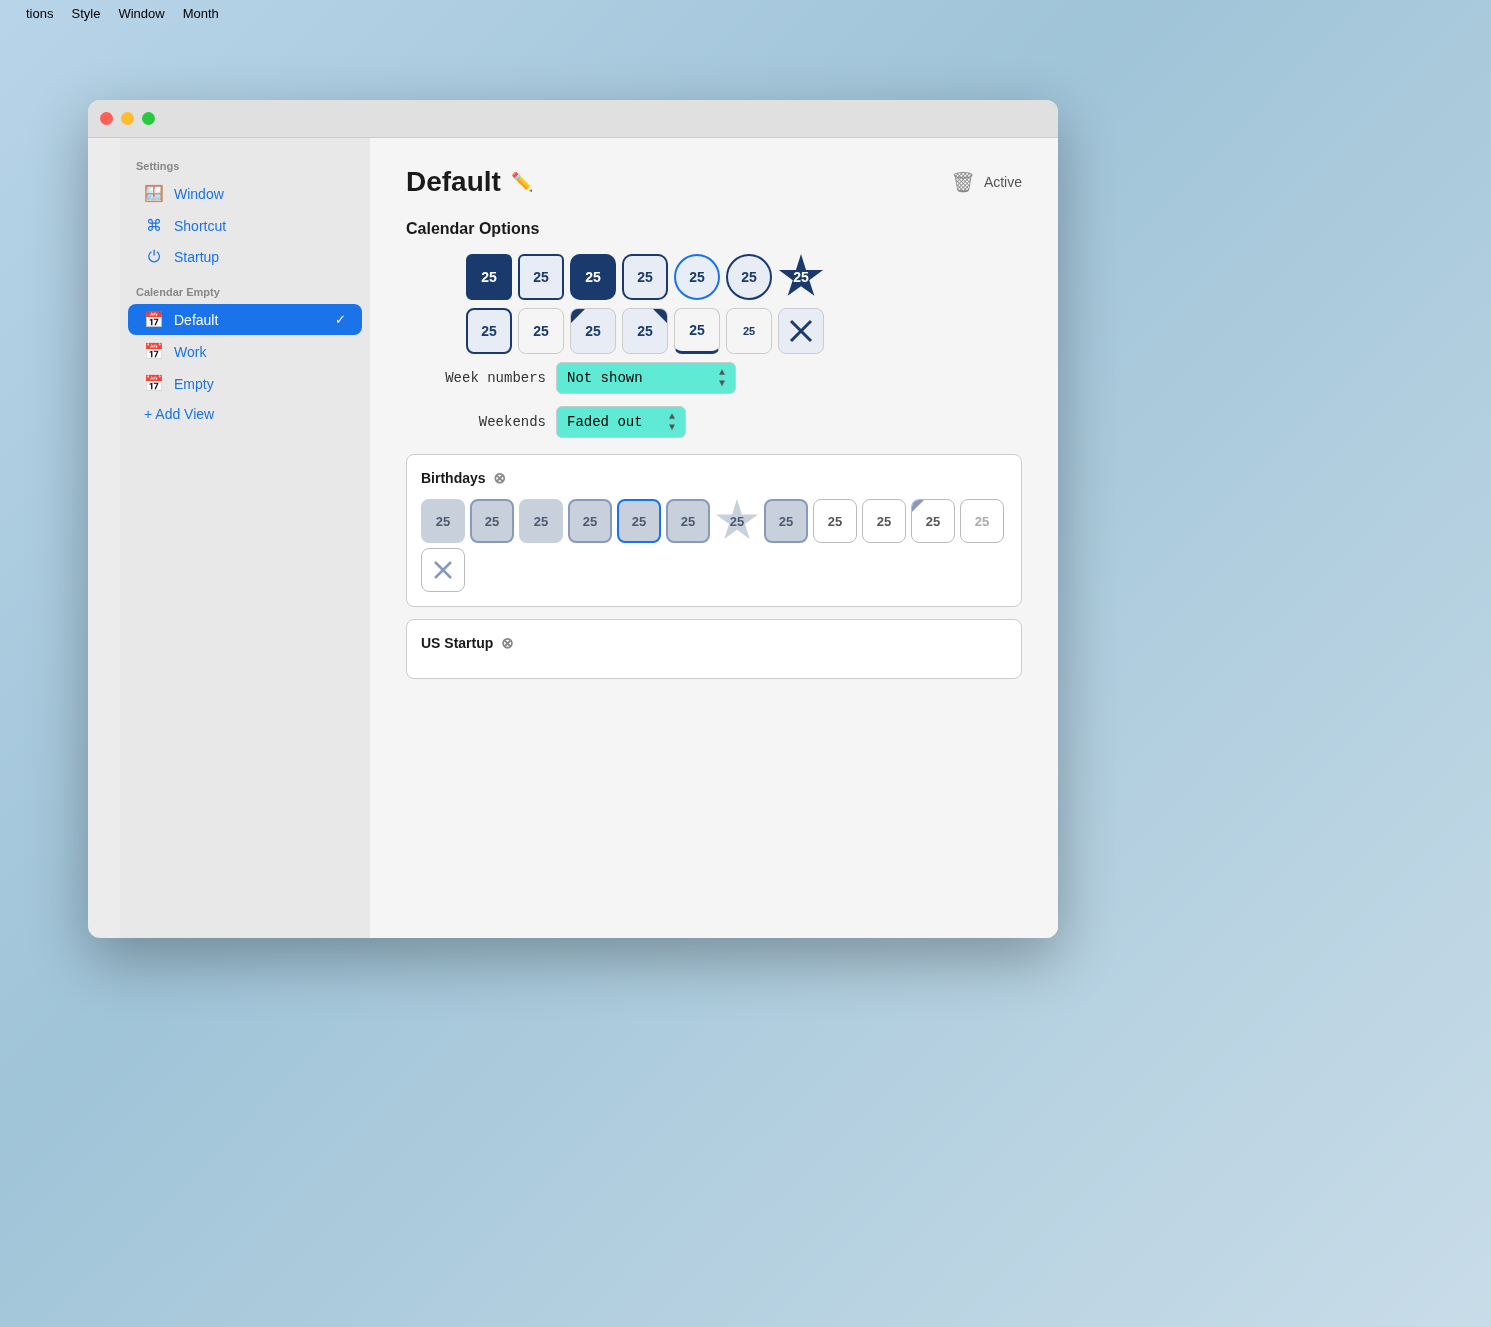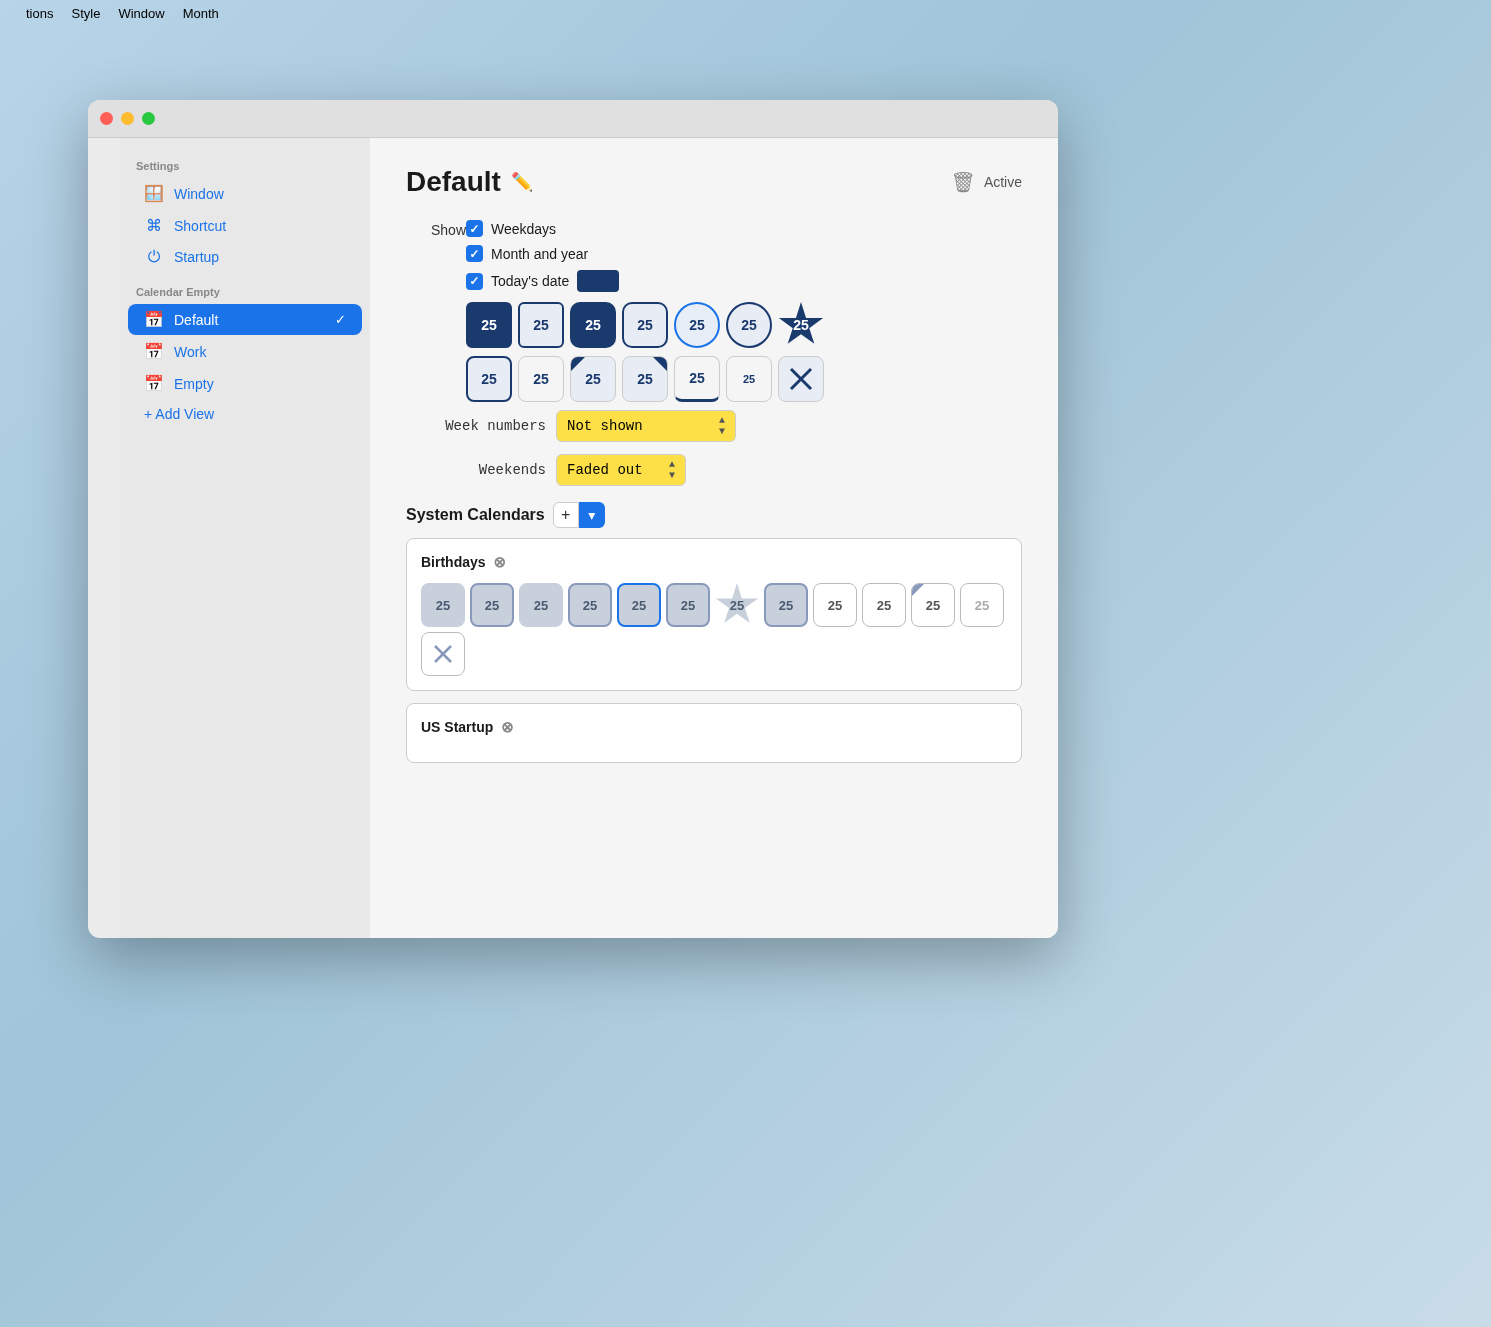--- a/index.html
+++ b/index.html
@@ -216,21 +216,21 @@
       font-size: 14px;
       color: #333;
       text-align: right;
       width: 140px;
     }
     .select-control {
       display: flex;
       align-items: center;
       border: 1px solid #ccc;
       border-radius: 6px;
-      background: #fde047;
+      background: #5eead4;
       padding: 4px 10px;
       font-size: 14px;
       gap: 4px;
       cursor: pointer;
       min-width: 180px;
     }
     .select-arrows {
       display: flex;
       flex-direction: column;
       color: #555;
@@ -385,39 +385,22 @@
           <span class="page-title">Default</span>
           <span class="edit-icon">✏️</span>
         </div>
         <div class="page-status">
           <span class="trash-icon">🗑</span>
           <span>Active</span>
         </div>
       </div>
 
       <div>
-
-        <div class="show-options-row">
-          <div class="show-label">Show</div>
-          <div class="checkboxes-col">
-            <div class="checkbox-row">
-              <div class="checkbox"></div>
-              <span>Weekdays</span>
-            </div>
-            <div class="checkbox-row">
-              <div class="checkbox"></div>
-              <span>Month and year</span>
-            </div>
-            <div class="checkbox-row">
-              <div class="checkbox"></div>
-              <span>Today's date</span>
-              <span class="color-swatch"></span>
-            </div>
-          </div>
-        </div>
+        <div class="section-title">Calendar Options</div>
+
 
         <div class="icon-grid">
 
           <div class="icon-cell shape-square filled">
               <span>25</span>
             </div>
 
           <div class="icon-cell shape-square bordered">
               <span>25</span>
             </div>
@@ -496,27 +479,20 @@
             <span>Faded out</span>
             <div class="select-arrows">
               <span>▲</span>
               <span>▼</span>
             </div>
           </div>
         </div>
       </div>
 
       <div style="margin-top:16px;">
-        <div class="system-cal-header">
-          <span class="system-cal-title">System Calendars</span>
-          <div style="display:flex;">
-            <div class="add-btn">+</div>
-            <div class="dropdown-btn">▾</div>
-          </div>
-        </div>
 
         <div class="calendar-box">
           <div class="cal-name-row">
             <span>Birthdays</span>
             <span class="remove-icon">⊗</span>
           </div>
 
           <div class="icon-grid-small">
             <div class="icon-cell-sm shape-square">
                 <span>25</span>

